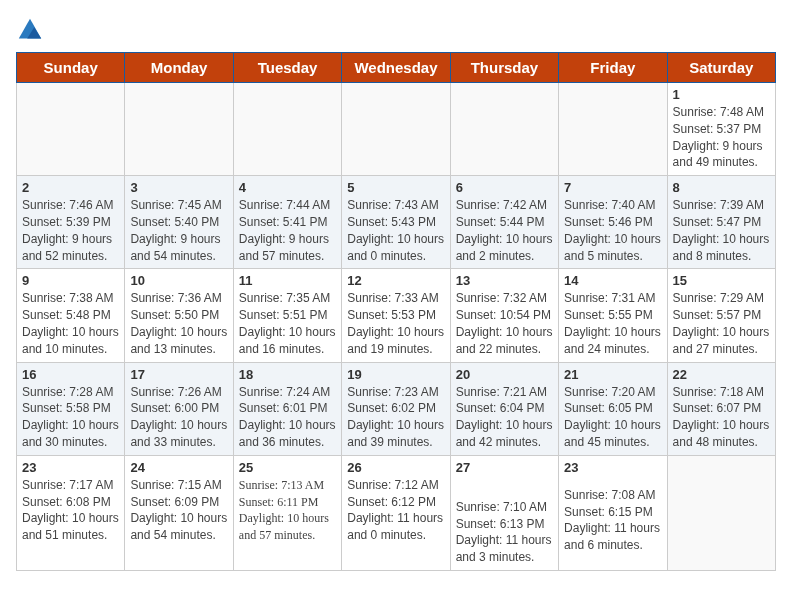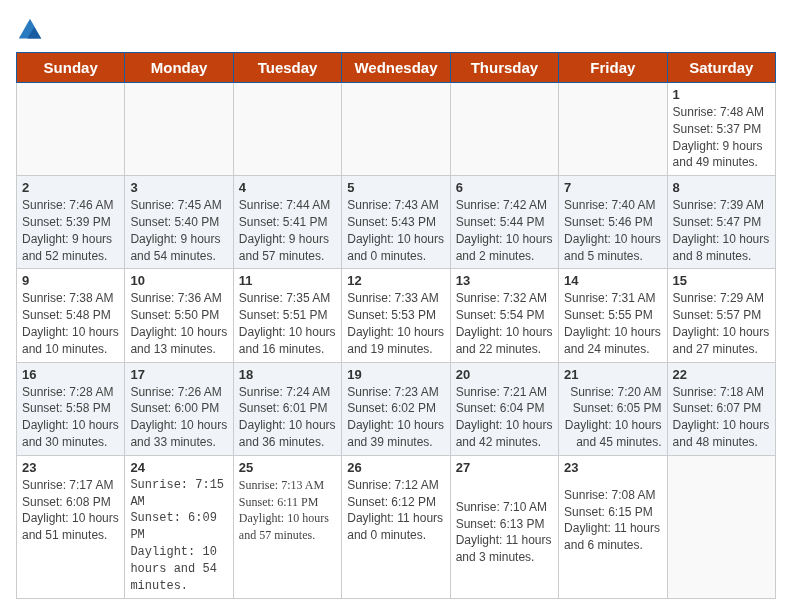--- a/index.html
+++ b/index.html
@@ -208,21 +208,21 @@
         </td>
         <td>
           <span class="day-number">12</span>
           <div class="day-info" style="white-space: pre-line;">Sunrise: 7:33 AM
 Sunset: 5:53 PM
 Daylight: 10 hours and 19 minutes.</div>
         </td>
         <td>
           <span class="day-number">13</span>
           <div class="day-info" style="white-space: pre-line;">Sunrise: 7:32 AM
-Sunset: 5:54 PM
+Sunset: 10:54 PM
 Daylight: 10 hours and 22 minutes.</div>
         </td>
         <td>
           <span class="day-number">14</span>
           <div class="day-info" style="white-space: pre-line;">Sunrise: 7:31 AM
 Sunset: 5:55 PM
 Daylight: 10 hours and 24 minutes.</div>
         </td>
         <td>
           <span class="day-number">15</span>
@@ -257,41 +257,41 @@
 Daylight: 10 hours and 39 minutes.</div>
         </td>
         <td>
           <span class="day-number">20</span>
           <div class="day-info" style="white-space: pre-line;">Sunrise: 7:21 AM
 Sunset: 6:04 PM
 Daylight: 10 hours and 42 minutes.</div>
         </td>
         <td>
           <span class="day-number">21</span>
-          <div class="day-info" style="white-space: pre-line; text-align: right;">Sunrise: 7:20 AM
+          <div class="day-info" style="white-space: pre-line;">Sunrise: 7:20 AM
 Sunset: 6:05 PM
 Daylight: 10 hours and 45 minutes.</div>
         </td>
         <td>
           <span class="day-number">22</span>
           <div class="day-info" style="white-space: pre-line;">Sunrise: 7:18 AM
 Sunset: 6:07 PM
 Daylight: 10 hours and 48 minutes.</div>
         </td>
       </tr>
       <tr>
         <td>
           <span class="day-number">23</span>
           <div class="day-info" style="white-space: pre-line;">Sunrise: 7:17 AM
 Sunset: 6:08 PM
 Daylight: 10 hours and 51 minutes.</div>
         </td>
         <td>
           <span class="day-number">24</span>
-          <div class="day-info" style="white-space: pre-line; font-family: Liberation Mono, monospace;">Sunrise: 7:15 AM
+          <div class="day-info" style="white-space: pre-line;">Sunrise: 7:15 AM
 Sunset: 6:09 PM
 Daylight: 10 hours and 54 minutes.</div>
         </td>
         <td>
           <span class="day-number">25</span>
           <div class="day-info" style="white-space: pre-line; font-family: Liberation Serif, serif;">Sunrise: 7:13 AM
 Sunset: 6:11 PM
 Daylight: 10 hours and 57 minutes.</div>
         </td>
         <td>

